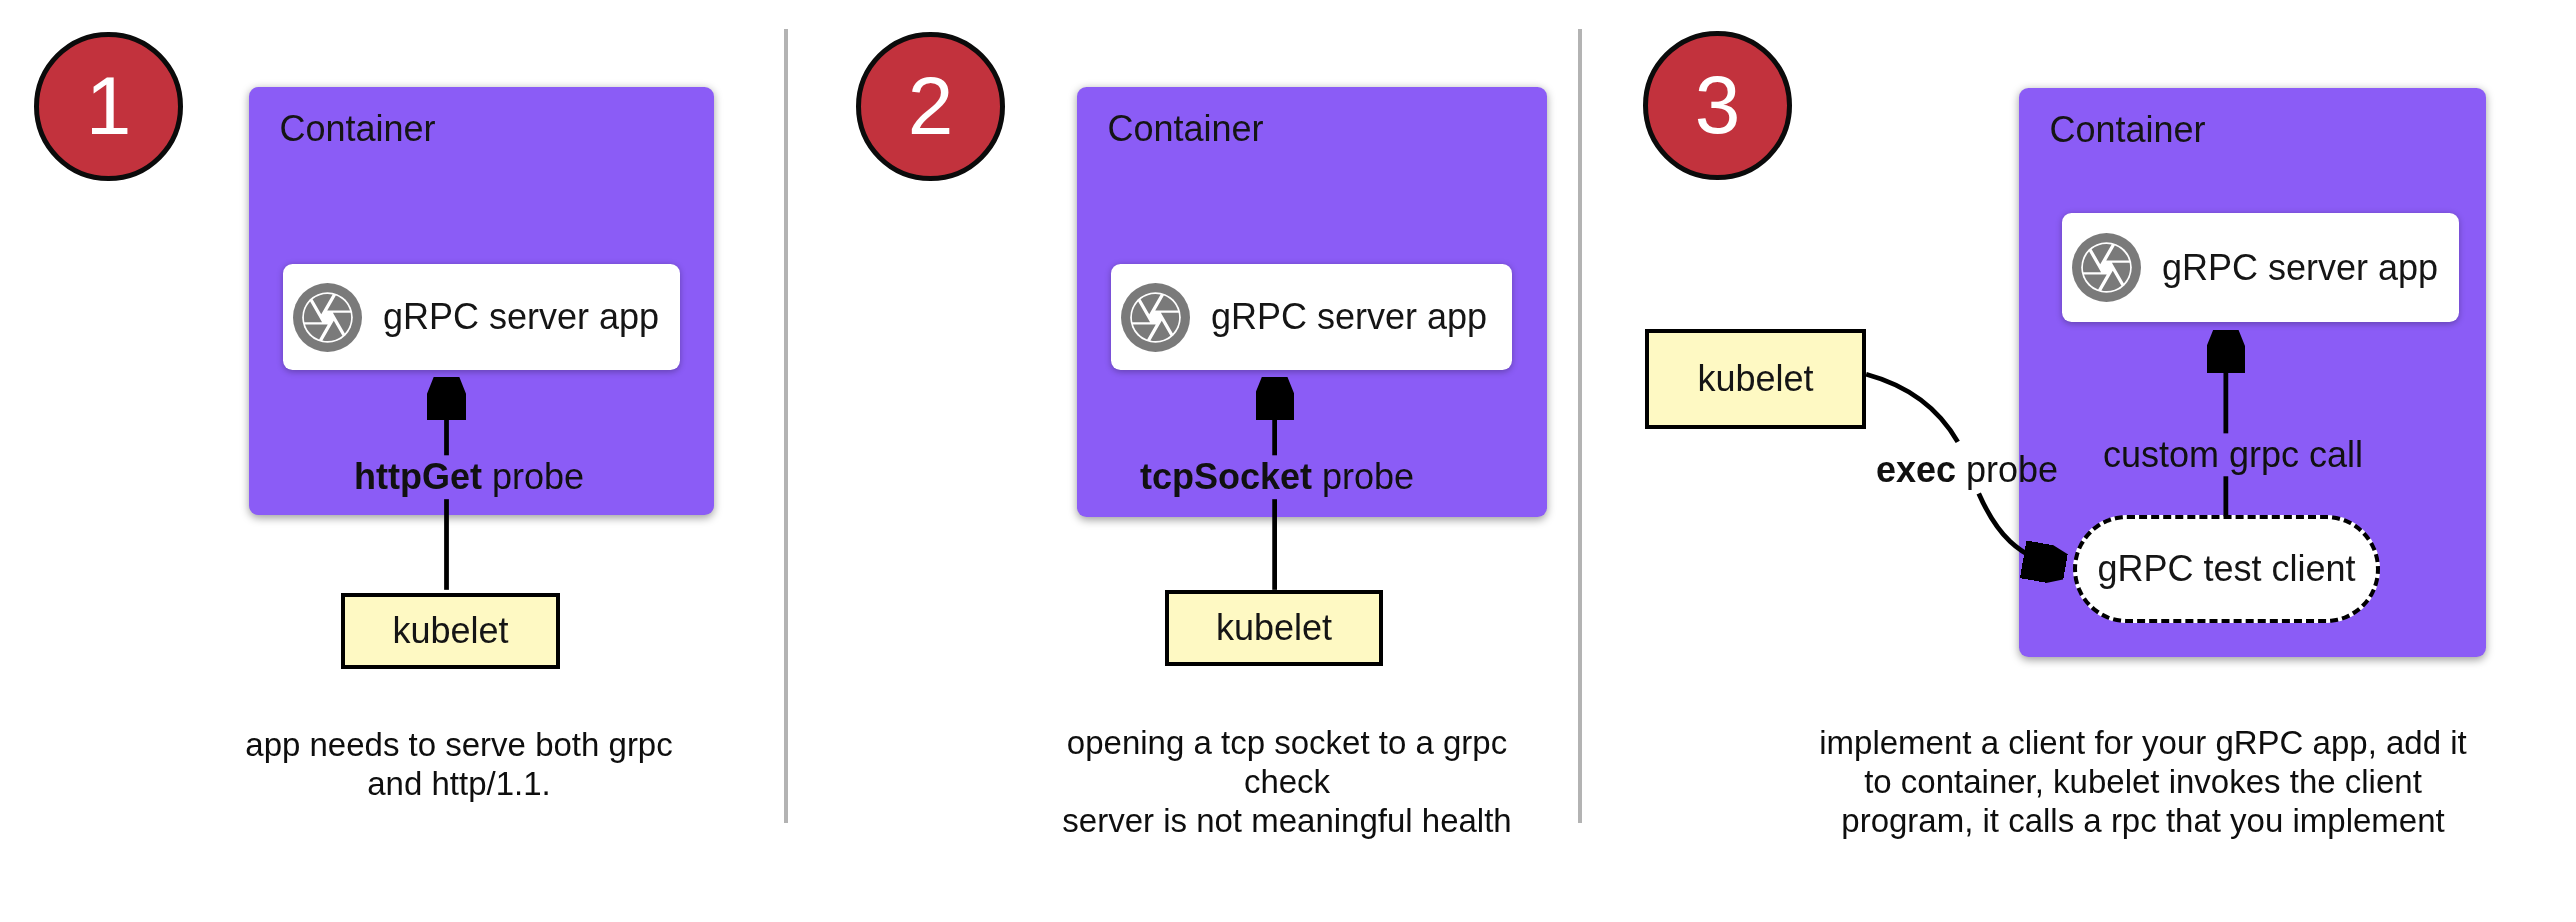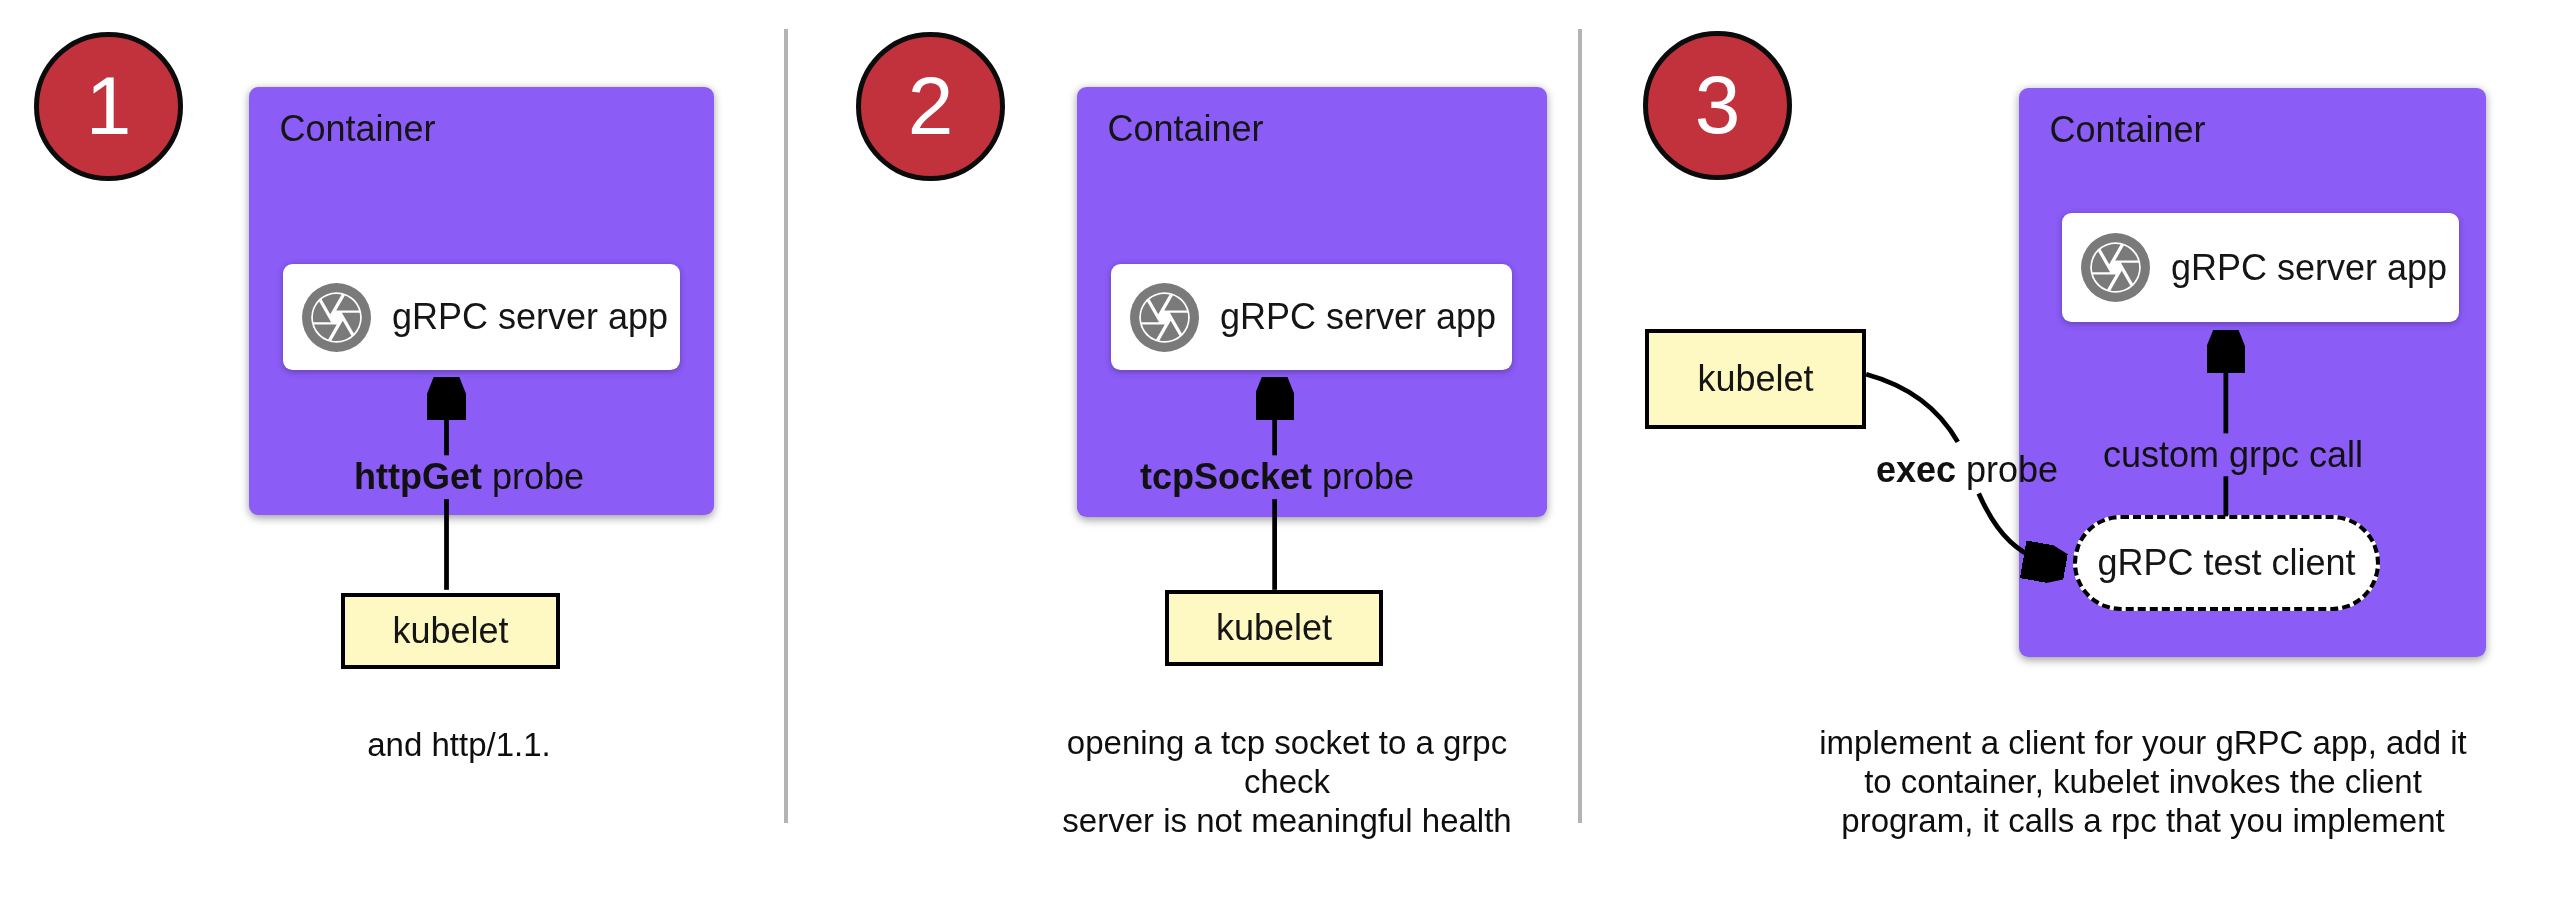--- a/index.html
+++ b/index.html
@@ -17,35 +17,35 @@
   .container-box{position:absolute;background:#8b5cf6;border-radius:9.5px;
                  box-shadow:0 2.9px 8.6px rgba(0,0,0,0.38);z-index:1;margin-left:33px;}
   .cb1{left:216px;top:87px;width:465px;height:428px;}
   .cb2{left:1044px;top:87px;width:470px;height:430px;}
   .cb3{left:1986px;top:88px;width:467px;height:569px;}
 
   .container-label{position:absolute;left:30.5px;top:21px;font-size:36px;color:#151515;}
 
   .app-box{position:absolute;background:#fff;border-radius:9.5px;
            box-shadow:0 1.9px 6.7px rgba(0,0,0,0.28);
-           display:flex;align-items:center;gap:21px;padding-left:19px;
+           display:flex;align-items:center;gap:21px;padding-left:10px;
            box-sizing:border-box;font-size:36px;color:#151515;z-index:2;}
   .ab1{left:34px;top:177px;width:397px;height:106px;}
   .ab2{left:34px;top:177px;width:401px;height:106px;}
   .ab3{left:43px;top:125px;width:397px;height:109px;}
   .icon{width:69px;height:69px;flex:0 0 auto;display:block;}
 
   .kubelet{position:absolute;background:#fef9c3;border:4.8px solid #000;box-sizing:border-box;
            display:flex;align-items:center;justify-content:center;
            font-size:36px;color:#151515;z-index:2;}
   .kb1{left:341px;top:593px;width:219px;height:76px;}
   .kb2{left:1165px;top:590px;width:218px;height:76px;}
   .kb3{left:1645px;top:329px;width:221px;height:100px;}
 
-  .stadium{position:absolute;left:2073px;top:515px;width:307px;height:96px;
+  .stadium{position:absolute;left:2073px;top:515px;width:307px;height:108px;
            background:#fff;border:4.8px dashed #000;border-radius:54px;box-sizing:border-box;
            display:flex;align-items:center;justify-content:center;
            font-size:36px;color:#151515;z-index:2;}
 
   .arrows{position:absolute;left:0;top:0;width:2576px;height:923px;z-index:3;}
   .arrows path{stroke:#000;stroke-width:5;fill:none;}
 
   .probe-label{position:absolute;transform:translate(-50%,-50%);
                font-size:36px;color:#111;white-space:nowrap;z-index:4;}
   .pl1{left:469px;top:477px;}
@@ -81,20 +81,21 @@
         <g transform="translate(12,12) scale(0.82) translate(-12,-12)" fill="#7a7a7a">
           <path d="M9.4 10.5l4.77-8.26C13.47 2.09 12.75 2 12 2c-2.4 0-4.6.85-6.32 2.25l3.66 6.35.06-.1zm12.14-1.5c-.92-2.92-3.15-5.26-6-6.34L11.88 9h9.66zm.26 1h-7.49l.29.5 4.76 8.25C21 16.97 22 14.61 22 12c0-.69-.07-1.35-.2-2zM8.54 12l-3.9-6.75C3.01 7.03 2 9.39 2 12c0 .69.07 1.35.2 2h7.49l-1.15-2zm-6.08 3c.92 2.92 3.15 5.26 6 6.34L12.12 15H2.46zm11.27 0l-3.9 6.76c.7.15 1.42.24 2.17.24 2.4 0 4.6-.85 6.32-2.25l-3.66-6.35-.93 1.6z"></path>
         </g>
       </svg>
       <span>gRPC server app</span>
     </div>
   </div>
   <div class="probe-label pl1"><b>httpGet</b><span> probe</span></div>
   <div class="kubelet kb1">kubelet</div>
   <div class="caption cap1">
+    <div>app needs to serve both grpc</div>
     <div>and http/1.1.</div>
   </div>
 
   <div class="badge badge2">2</div>
   <div class="container-box cb2">
     <div class="container-label">Container</div>
     <div class="app-box ab2">
       <svg class="icon" viewBox="0 0 24 24">
         <circle cx="12" cy="12" r="12" fill="#7a7a7a"></circle>
         <circle cx="12" cy="12" r="8.8" fill="#ffffff"></circle>

